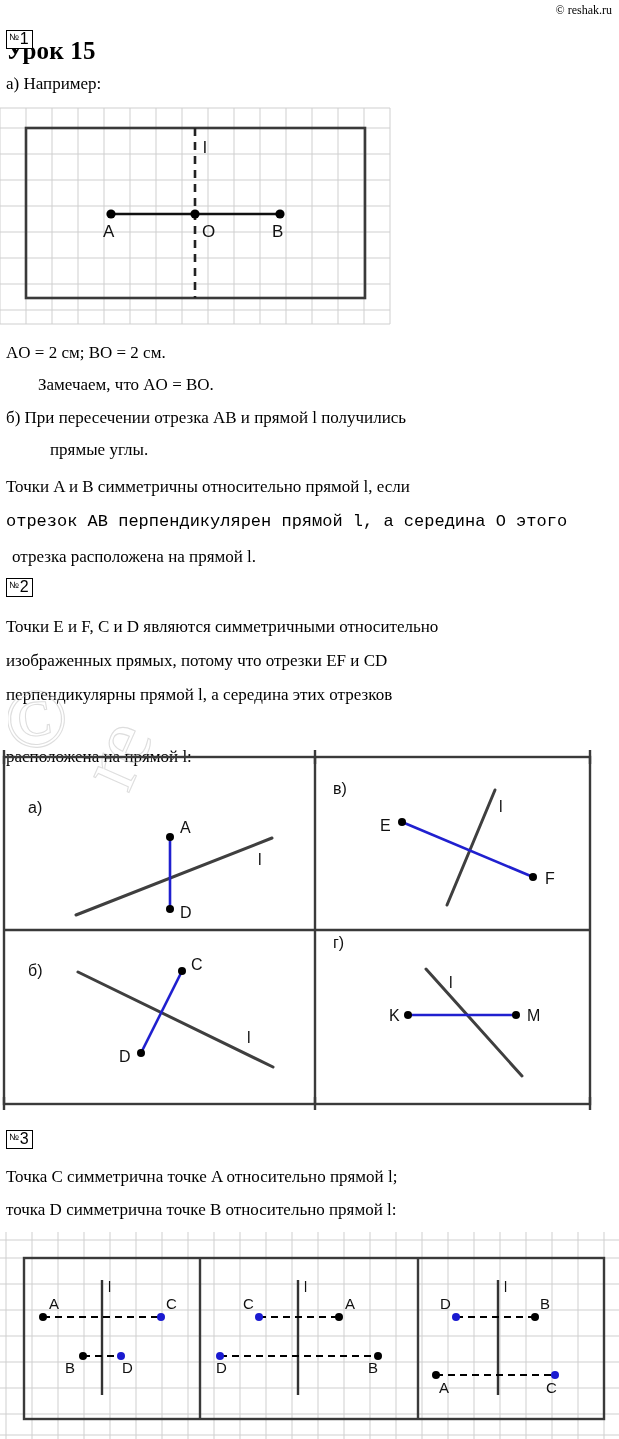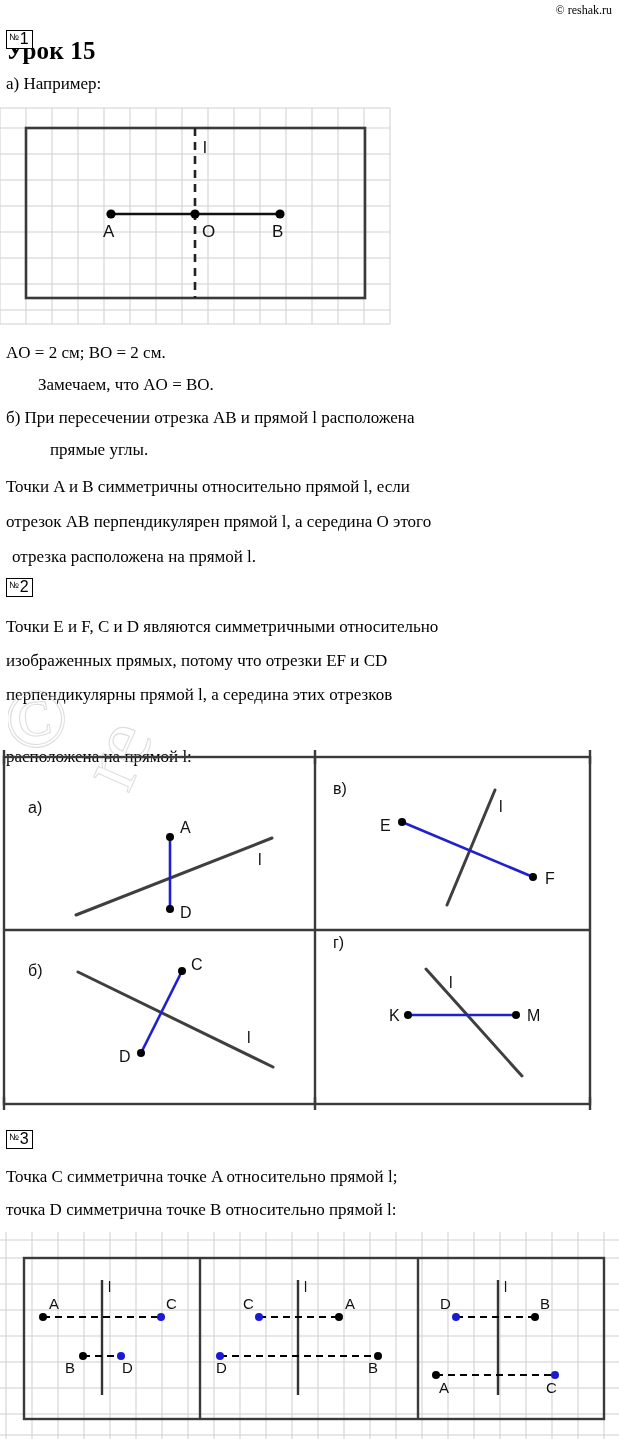--- a/index.html
+++ b/index.html
@@ -141,24 +141,24 @@
 
     <text x="203" y="49" font-family="Liberation Sans, sans-serif" font-size="17" fill="#111">l</text>
     <text x="103" y="133" font-family="Liberation Sans, sans-serif" font-size="17" fill="#111">A</text>
     <text x="202" y="133" font-family="Liberation Sans, sans-serif" font-size="17" fill="#111">O</text>
     <text x="272" y="133" font-family="Liberation Sans, sans-serif" font-size="17" fill="#111">B</text>
   </svg>
 </div>
 
 <div class="ptxt" style="top:344px;">AO = 2 см;   BO = 2 см.</div>
 <div class="ptxt" style="top:376px;margin-left:32px;">Замечаем, что AO = BO.</div>
-<div class="ptxt" style="top:409px;">б) При пересечении отрезка AB и прямой l расположена</div>
+<div class="ptxt" style="top:409px;">б) При пересечении отрезка AB и прямой l получились</div>
 <div class="ptxt" style="top:441px;margin-left:44px;">прямые углы.</div>
 <div class="ptxt" style="top:478px;">Точки A и B симметричны относительно прямой l, если</div>
-<div class="ptxt" style="top:513px;">отрезок AB перпендикулярен прямой l, а середина O этого</div>
+<div class="ptxt" style="top:513px;font-family:Liberation Mono, monospace;">отрезок AB перпендикулярен прямой l, а середина O этого</div>
 <div class="ptxt" style="top:548px;margin-left:6px;">отрезка расположена на прямой l.</div>
 
 <div class="numbox" style="left:6px; top:578px;">
   <span class="nsym">№</span>
   <span class="nval">2</span>
 </div>
 
 <div class="ptxt" style="top:618px;">Точки E и F, C и D являются симметричными относительно</div>
 <div class="ptxt" style="top:652px;">изображенных прямых, потому что отрезки EF и CD</div>
 <div class="ptxt" style="top:686px;">перпендикулярны прямой l, а середина этих отрезков</div>

